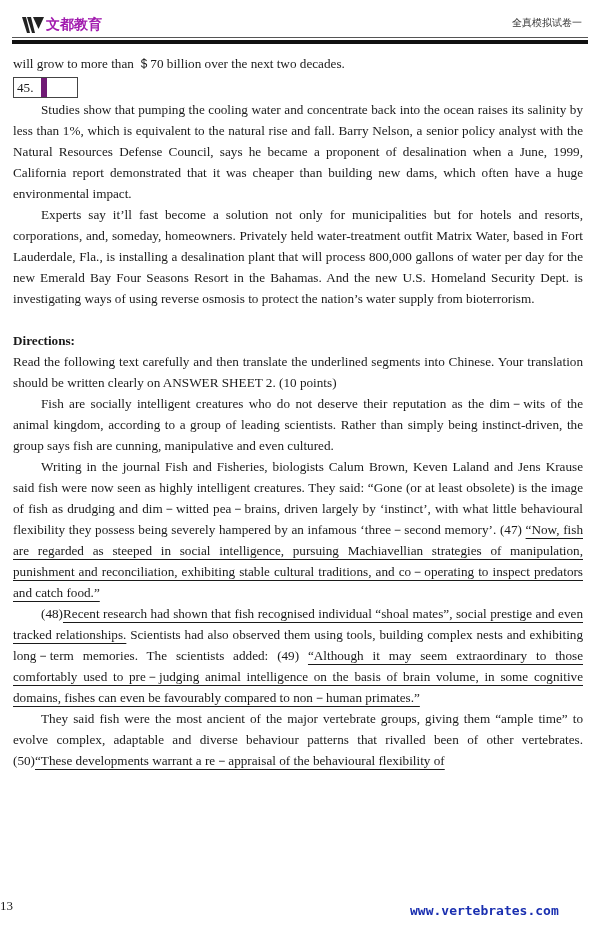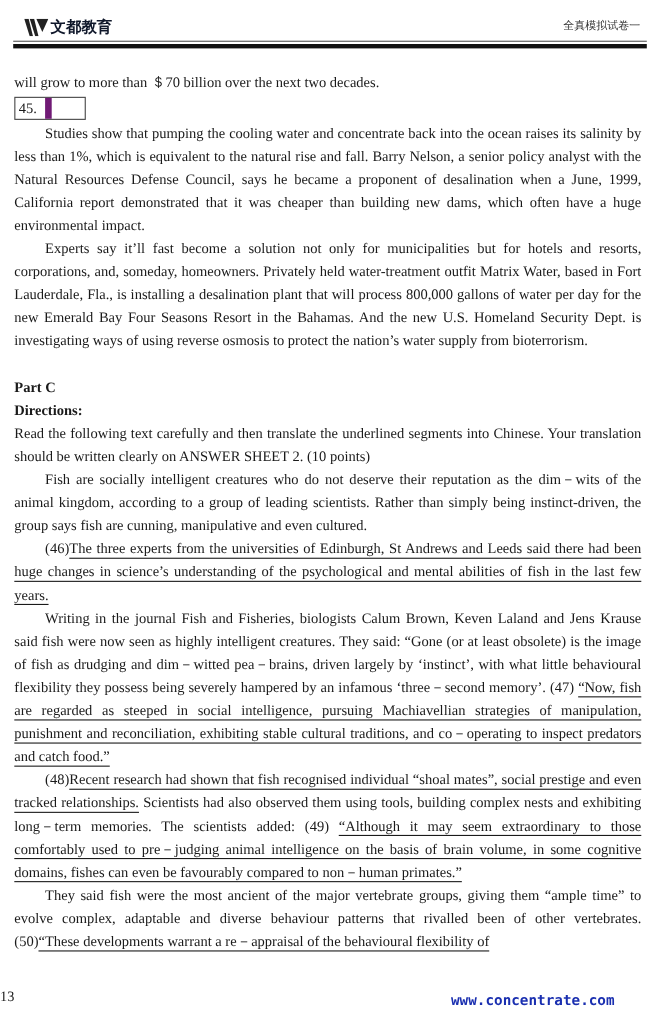--- a/index.html
+++ b/index.html
@@ -8,32 +8,32 @@
     font-family: "Liberation Serif", "DejaVu Serif", serif;
     color: #1a1a1a;
   }
   .header {
     position: absolute; left: 12px; right: 12px; top: 10px; height: 30px;
   }
   .logo { position: absolute; left: 10px; top: 6px; display: flex; align-items: center; }
   .logo-mark { width: 22px; height: 16px; margin-right: 2px; }
   .logo-text {
     font-family: Liberation Mono, monospace; font-weight: bold; font-size: 14px;
-    color: #0f172a; letter-spacing: 0px;
+    color: #a21caf; letter-spacing: 0px;
   }
   .header-right {
     position: absolute; right: 6px; top: 6px; font-family: "DejaVu Sans", sans-serif;
     font-size: 10px; color: #333;
   }
   .rule-thin { position: absolute; left: 12px; right: 12px; top: 37px; height: 1px; background: #555; }
   .rule-thick { position: absolute; left: 12px; right: 12px; top: 40px; height: 4px; background: #111; }
 
   .content {
     position: absolute; left: 13px; width: 570px; top: 53px;
-    font-size: 13.2px; line-height: 21px; text-align: justify; margin-top: 11px;
+    font-size: 13.2px; line-height: 21px; text-align: justify;
   }
   .content p { margin: 0; }
   .indent { text-indent: 28px; }
   .answer-box {
     display: inline-flex; border: 1px solid #444; height: 19px; margin: 3px 0 1px 0;
   }
   .answer-box .num { width: 24px; border-right: 6px solid #701a75; padding-left: 3px; line-height: 19px; }
   .answer-box .blank { width: 30px; }
   .gap { height: 21px; }
   .bold { font-weight: bold; }
@@ -70,24 +70,22 @@
 
 <div class="content">
   <p>will grow to more than ＄70 billion over the next two decades.</p>
   <div class="answer-box">
     <span class="num">45.</span>
     <span class="blank"></span>
   </div>
   <p class="indent">Studies show that pumping the cooling water and concentrate back into the ocean raises its salinity by less than 1%, which is equivalent to the natural rise and fall. Barry Nelson, a senior policy analyst with the Natural Resources Defense Council, says he became a proponent of desalination when a June, 1999, California report demonstrated that it was cheaper than building new dams, which often have a huge environmental impact.</p>
   <p class="indent">Experts say it’ll fast become a solution not only for municipalities but for hotels and resorts, corporations, and, someday, homeowners. Privately held water-treatment outfit Matrix Water, based in Fort Lauderdale, Fla., is installing a desalination plant that will process 800,000 gallons of water per day for the new Emerald Bay Four Seasons Resort in the Bahamas. And the new U.S. Homeland Security Dept. is investigating ways of using reverse osmosis to protect the nation’s water supply from bioterrorism.</p>
   <div class="gap"></div>
-  <p class="bold">Part C</p>
   <p class="bold">Directions:</p>
   <p>Read the following text carefully and then translate the underlined segments into Chinese. Your translation should be written clearly on ANSWER SHEET 2. (10 points)</p>
   <p class="indent">Fish are socially intelligent creatures who do not deserve their reputation as the dim－wits of the animal kingdom, according to a group of leading scientists. Rather than simply being instinct-driven, the group says fish are cunning, manipulative and even cultured.</p>
-  <p class="indent"><span>(46)</span><span class="ul">The three experts from the universities of Edinburgh, St Andrews and Leeds said there had been huge changes in science’s understanding of the psychological and mental abilities of fish in the last few years.</span></p>
   <p class="indent"><span>Writing in the journal Fish and Fisheries, biologists Calum Brown, Keven Laland and Jens Krause said fish were now seen as highly intelligent creatures. They said: “Gone (or at least obsolete) is the image of fish as drudging and dim－witted pea－brains, driven largely by ‘instinct’, with what little behavioural flexibility they possess being severely hampered by an infamous ‘three－second memory’. </span><span>(47)</span> <span class="ul">“Now, fish are regarded as steeped in social intelligence, pursuing Machiavellian strategies of manipulation, punishment and reconciliation, exhibiting stable cultural traditions, and co－operating to inspect predators and catch food.”</span></p>
   <p class="indent"><span>(48)</span><span class="ul">Recent research had shown that fish recognised individual “shoal mates”, social prestige and even tracked relationships.</span><span> Scientists had also observed them using tools, building complex nests and exhibiting long－term memories. The scientists added: </span><span>(49)</span> <span class="ul">“Although it may seem extraordinary to those comfortably used to pre－judging animal intelligence on the basis of brain volume, in some cognitive domains, fishes can even be favourably compared to non－human primates.”</span></p>
   <p class="indent"><span>They said fish were the most ancient of the major vertebrate groups, giving them “ample time” to evolve complex, adaptable and diverse behaviour patterns that rivalled been of other vertebrates. </span><span>(50)</span><span class="ul">“These developments warrant a re－appraisal of the behavioural flexibility of</span></p>
 </div>
 
 <div class="page-num">13</div>
-<div class="watermark">www.concentrate.com</div>
+<div class="watermark">www.vertebrates.com</div>
 
 </body></html>

